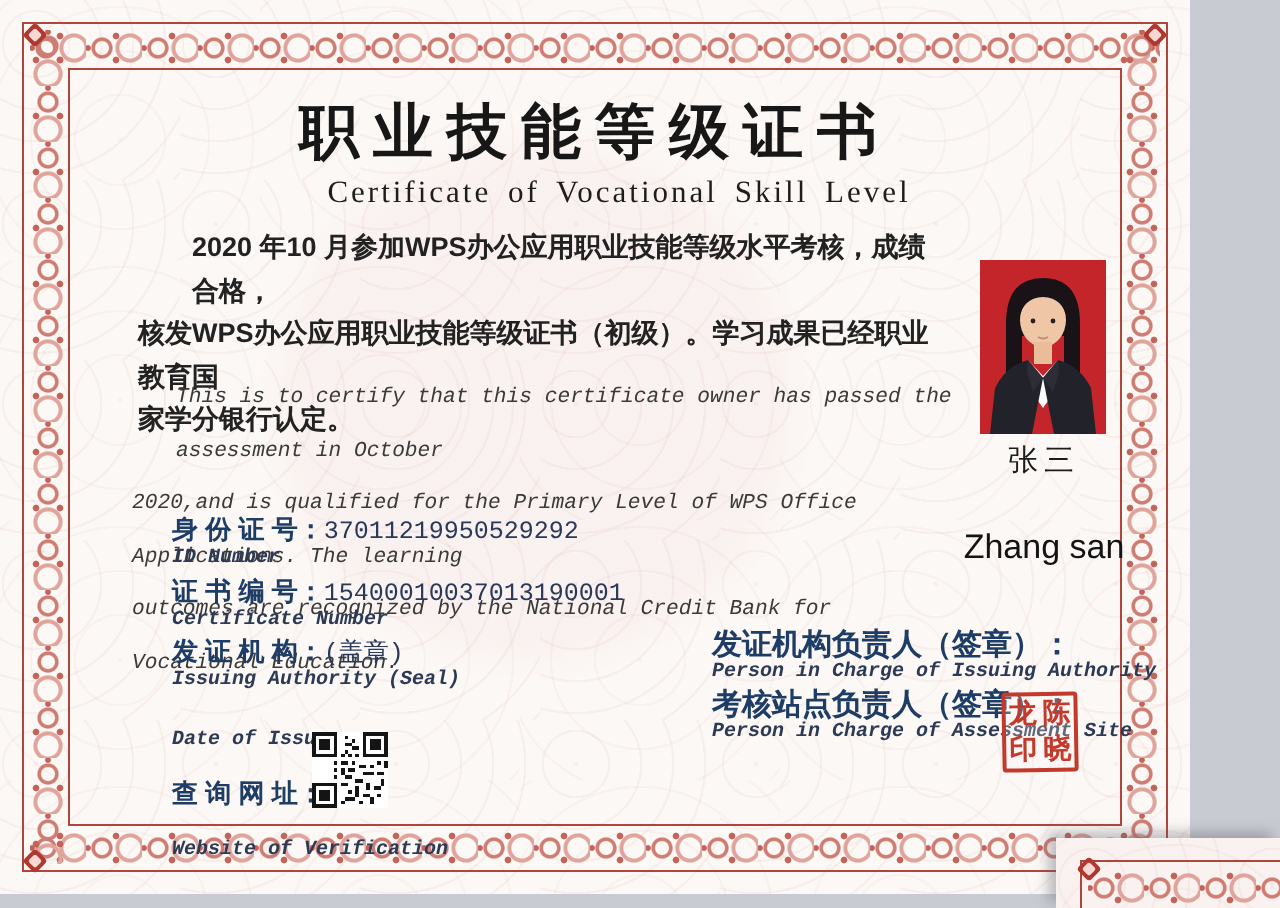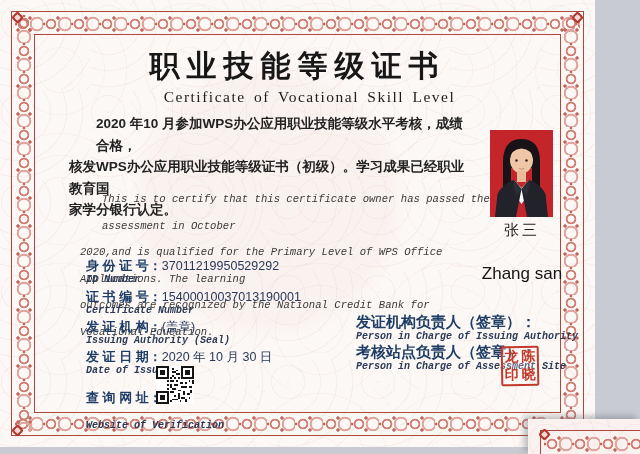--- a/index.html
+++ b/index.html
@@ -55,33 +55,33 @@
   .subtitle { position:absolute; left:0; right:0; top:88px; text-align:center;
               font-family:"Liberation Serif","DejaVu Serif",serif;
               font-size:15.5px; color:#1d1d1d; letter-spacing:1.5px; word-spacing:3px;padding-left:24px; }
 
   
   .para-cn { position:absolute; left:69px; top:113px; width:400px;
              font-size:13.5px; font-weight:600; color:#222; line-height:21.5px; }
   .para-cn .indent { padding-left:27px; }
   .para-en { position:absolute; left:66px; top:186px; width:414px;
              font-family:"Liberation Mono","DejaVu Sans Mono",monospace; font-style:italic;
-             font-size:10.6px; color:#3a3a3a; line-height:26.5px;margin-left:14px; }
+             font-size:10.6px; color:#3a3a3a; line-height:26.5px; }
   .para-en .indent { padding-left:22px; }
 
   
   .photo { position:absolute; left:490px; top:130px; width:63px; height:87px; }
   .name-block { position:absolute; left:466px; top:221px; width:112px; text-align:center; }
   .name-cn { font-size:15px; letter-spacing:3px; color:#1c1c1c; }
   .name-en { margin-top:24px; font-size:17px; color:#141414; }
 
   
   .field { position:absolute; left:86px; white-space:nowrap; }
   .f-label { font-size:13px; font-weight:600; color:#1e3d66; }
-  .f-value { font-size:12.5px; font-weight:500; color:#28395a; }
+  .f-value { font-size:12.5px; font-weight:500; color:#28395a;font-family:Liberation Mono, monospace; }
   .f-sub { position:absolute; left:86px; font-family:"Liberation Mono","DejaVu Sans Mono",monospace;
            font-style:italic; font-size:10px; font-weight:600; color:#2c3a55; white-space:nowrap; }
   .rfield { position:absolute; left:356px; white-space:nowrap; }
   .rfield .f-label { font-size:15px; }
   .r-sub { left:356px; }
   .qr { position:absolute; left:156px; top:366px; width:38px; height:38px; }
   .url-text { position:absolute; left:199px; top:388px; font-size:12px; color:#1f2633; }
 
   
   .seal { position:absolute; left:501px; top:346px; width:38px; height:40px;
@@ -163,23 +163,20 @@
     <div class="field" style="top:287px">
       <span class="f-label">证 书 编 号：</span><span class="f-value">15400010037013190001</span>
     </div>
     <div class="f-sub" style="top:305px">Certificate Number</div>
 
     <div class="field" style="top:317px">
       <span class="f-label">发 证 机 构：</span><span class="f-value">(盖章)</span>
     </div>
     <div class="f-sub" style="top:335px">Issuing Authority (Seal)</div>
 
-    <div class="field" style="top:347px">
-      <span class="f-label">发 证 日 期：</span><span class="f-value">2020 年 10 月 30 日</span>
-    </div>
     <div class="f-sub" style="top:365px">Date of Issue</div>
 
     <div class="field" style="top:388px">
       <span class="f-label">查 询 网 址：</span>
     </div>
     <div class="qr">
       <svg width="38" height="38" viewBox="0 0 21 21" shape-rendering="crispEdges" xmlns="http://www.w3.org/2000/svg">
         <rect width="21" height="21" fill="#fff"></rect>
         <path fill="#141414" d="M0,0h7v7h-7z M14,0h7v7h-7z M0,14h7v7h-7z"></path>
         <path fill="#fff" d="M1,1h5v5h-5z M15,1h5v5h-5z M1,15h5v5h-5z"></path>

